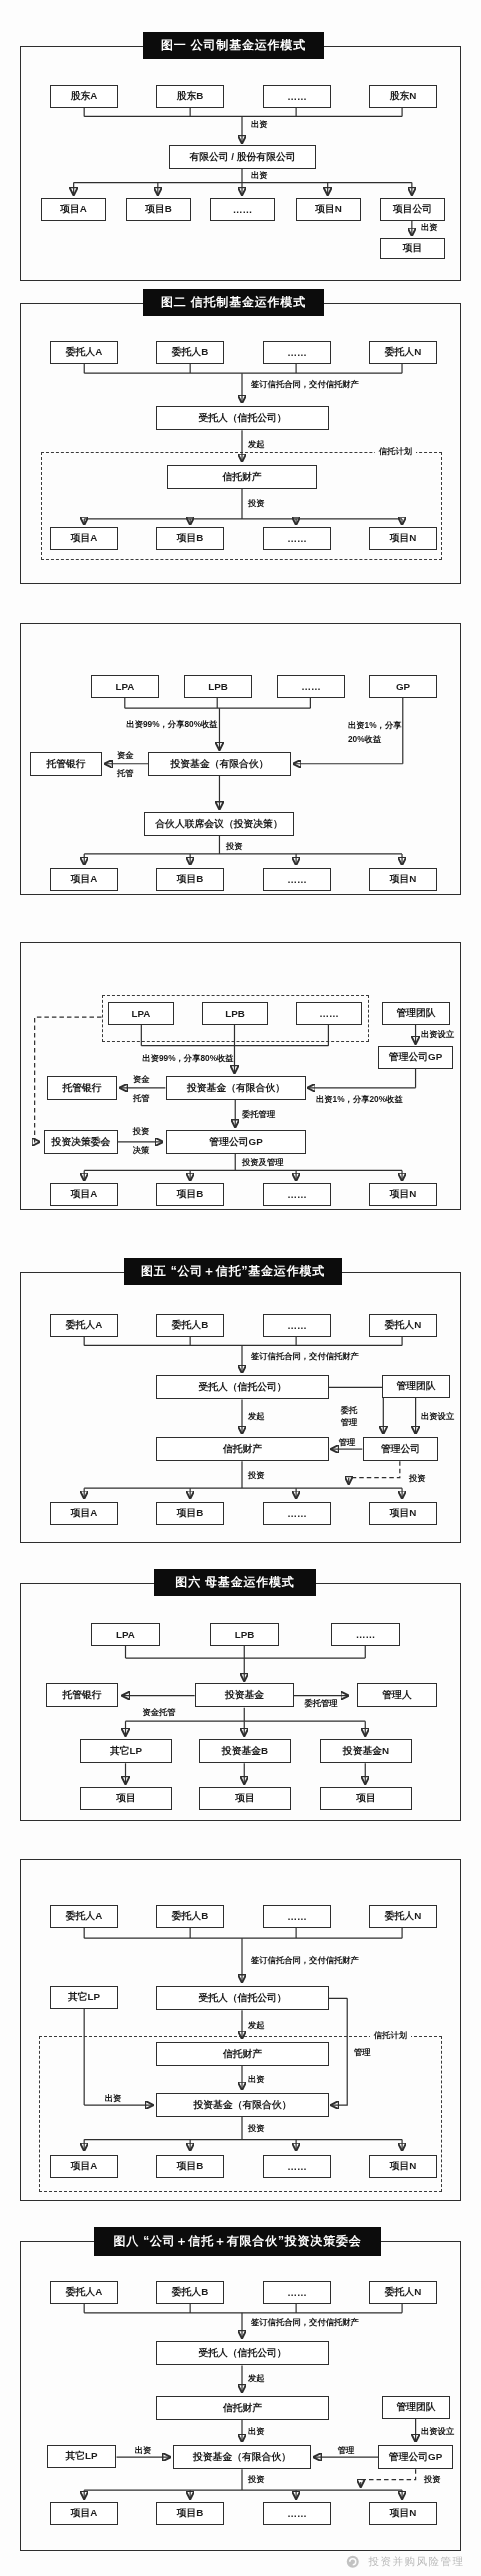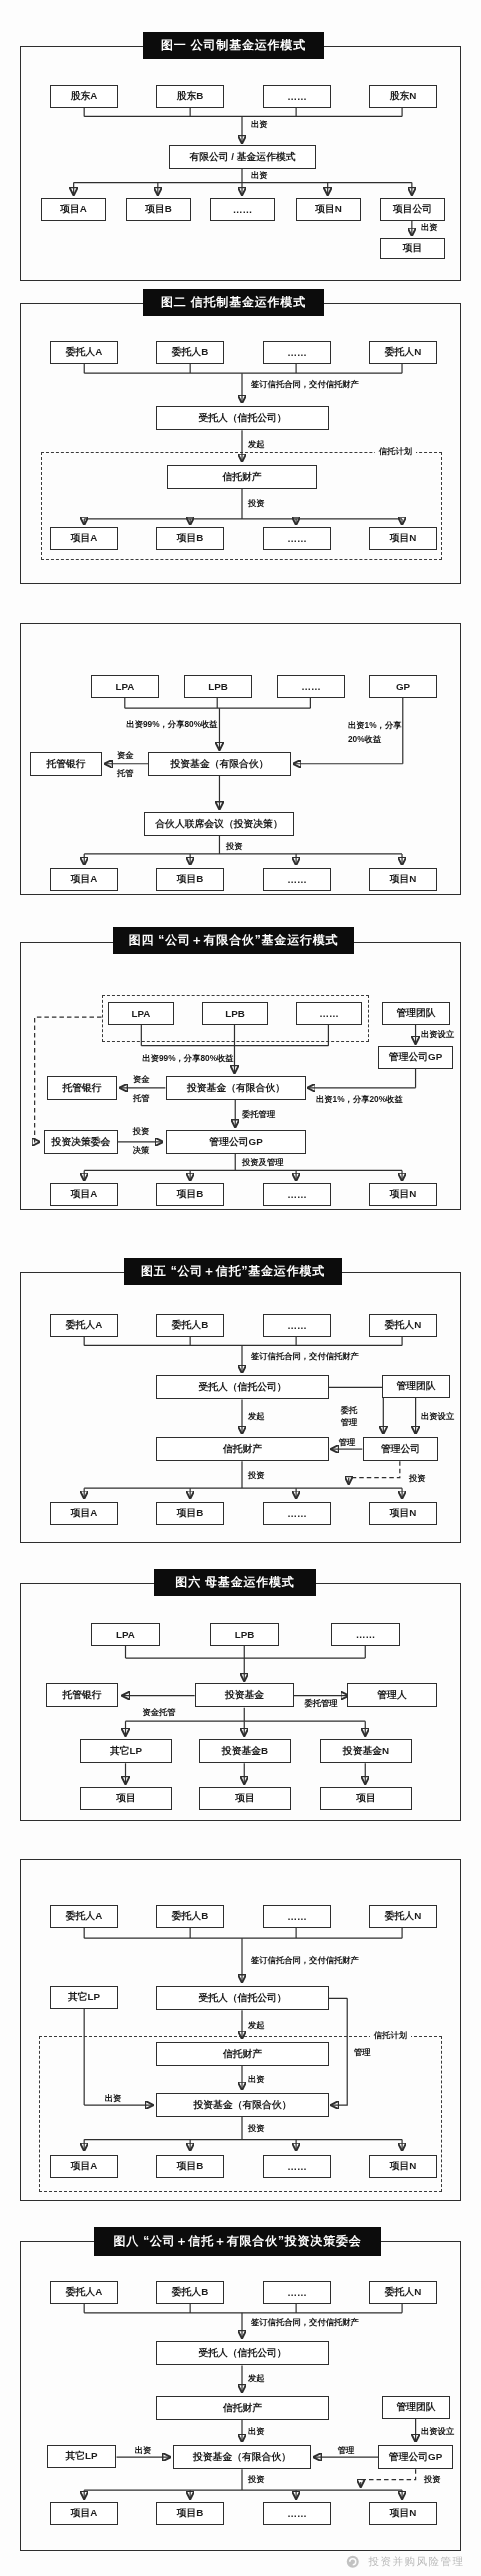--- a/index.html
+++ b/index.html
@@ -42,21 +42,21 @@
         <path d="M210,200V215" marker-end="url(#a1)"></path>
     <path d="M322,200V215" marker-end="url(#a1)"></path>
         <path d="M436,200V215" marker-end="url(#a1)"></path>
     <path d="M548,200V215" marker-end="url(#a1)"></path>
     <path d="M548,250V269" marker-end="url(#a1)"></path>
   </svg>
   <div class="bx" style="left:50px;top:53px;width:68px">股东A</div>
   <div class="bx" style="left:156px;top:53px;width:68px">股东B</div>
   <div class="bx" style="left:263px;top:53px;width:68px">……</div>
   <div class="bx" style="left:369px;top:53px;width:68px">股东N</div>
-  <div class="bx h32" style="left:169px;top:113px;width:147px">有限公司 / 基金运作模式</div>
+  <div class="bx h32" style="left:169px;top:113px;width:147px">有限公司 / 股份有限公司</div>
   <div class="bx" style="left:41px;top:166px;width:65px">项目A</div>
   <div class="bx" style="left:126px;top:166px;width:65px">项目B</div>
   <div class="bx" style="left:210px;top:166px;width:65px">……</div>
   <div class="bx" style="left:296px;top:166px;width:65px">项目N</div>
   <div class="bx" style="left:380px;top:166px;width:65px">项目公司</div>
   <div class="bx" style="left:380px;top:206px;width:65px;height:21px">项目</div>
   <div class="lb" style="left:251px;top:87px">出资</div>
   <div class="lb" style="left:251px;top:138px">出资</div>
   <div class="lb" style="left:421px;top:190px">出资</div>
 </section>
@@ -128,21 +128,20 @@
   <div class="lb" style="left:348px;top:111px">出资1%，分享</div>
   <div class="lb" style="left:348px;top:125px">20%收益</div>
   <div class="lb" style="left:117px;top:141px">资金</div>
   <div class="lb" style="left:117px;top:159px">托管</div>
   <div class="lb" style="left:226px;top:232px">投资</div>
 </section>
 
 <section class="diag" style="top:927px;height:284px">
   <div class="frame" style="left:20.3px;top:15px;width:441px;height:268px"></div>
   <div class="dash" style="left:102px;top:68px;width:267px;height:47px"></div>
-  <div class="ttl" style="left:113px;top:0;width:241px;height:27px">图四 “公司＋有限合伙”基金运行模式</div>
   <svg class="wire" width="481" height="284" viewBox="0 0 640 378">
     <defs>
           <marker id="a4" markerWidth="7" markerHeight="7" refX="5.5" refY="3.5" orient="auto">
             <path d="M0,0L7,3.5L0,7Z" fill="#2e2e2e" stroke="none"></path>
           </marker>
         </defs>
     <path d="M188,130V158 M312,130V158 M437,130V158 M188,158H437 M553,188V214 M313,302V324 M112,324H535"></path>
     <path d="M312,158V193" marker-end="url(#a4)"></path>
     <path d="M553,130V154" marker-end="url(#a4)"></path>
     <path d="M553,214H411" marker-end="url(#a4)"></path>
@@ -240,21 +239,21 @@
         <path d="M486,202V220" marker-end="url(#a6)"></path>
     <path d="M167,258V284" marker-end="url(#a6)"></path>
         <path d="M325,258V284" marker-end="url(#a6)"></path>
         <path d="M486,258V284" marker-end="url(#a6)"></path>
   </svg>
   <div class="bx" style="left:91px;top:54px;width:69px">LPA</div>
   <div class="bx" style="left:210px;top:54px;width:69px">LPB</div>
   <div class="bx" style="left:331px;top:54px;width:69px">……</div>
   <div class="bx h32" style="left:195px;top:114px;width:99px">投资基金</div>
   <div class="bx h32" style="left:46px;top:114px;width:72px">托管银行</div>
-  <div class="bx h32" style="left:347px;top:114px;width:90px">管理人</div>
+  <div class="bx h32" style="left:357px;top:114px;width:80px">管理人</div>
   <div class="bx h32" style="left:80px;top:170px;width:92px">其它LP</div>
   <div class="bx h32" style="left:199px;top:170px;width:92px">投资基金B</div>
   <div class="bx h32" style="left:320px;top:170px;width:92px">投资基金N</div>
   <div class="bx" style="left:80px;top:218px;width:92px">项目</div>
   <div class="bx" style="left:199px;top:218px;width:92px">项目</div>
   <div class="bx" style="left:320px;top:218px;width:92px">项目</div>
   <div class="lb c" style="left:159px;top:138px">资金托管</div>
   <div class="lb c" style="left:321px;top:129px">委托管理</div>
 </section>
 

